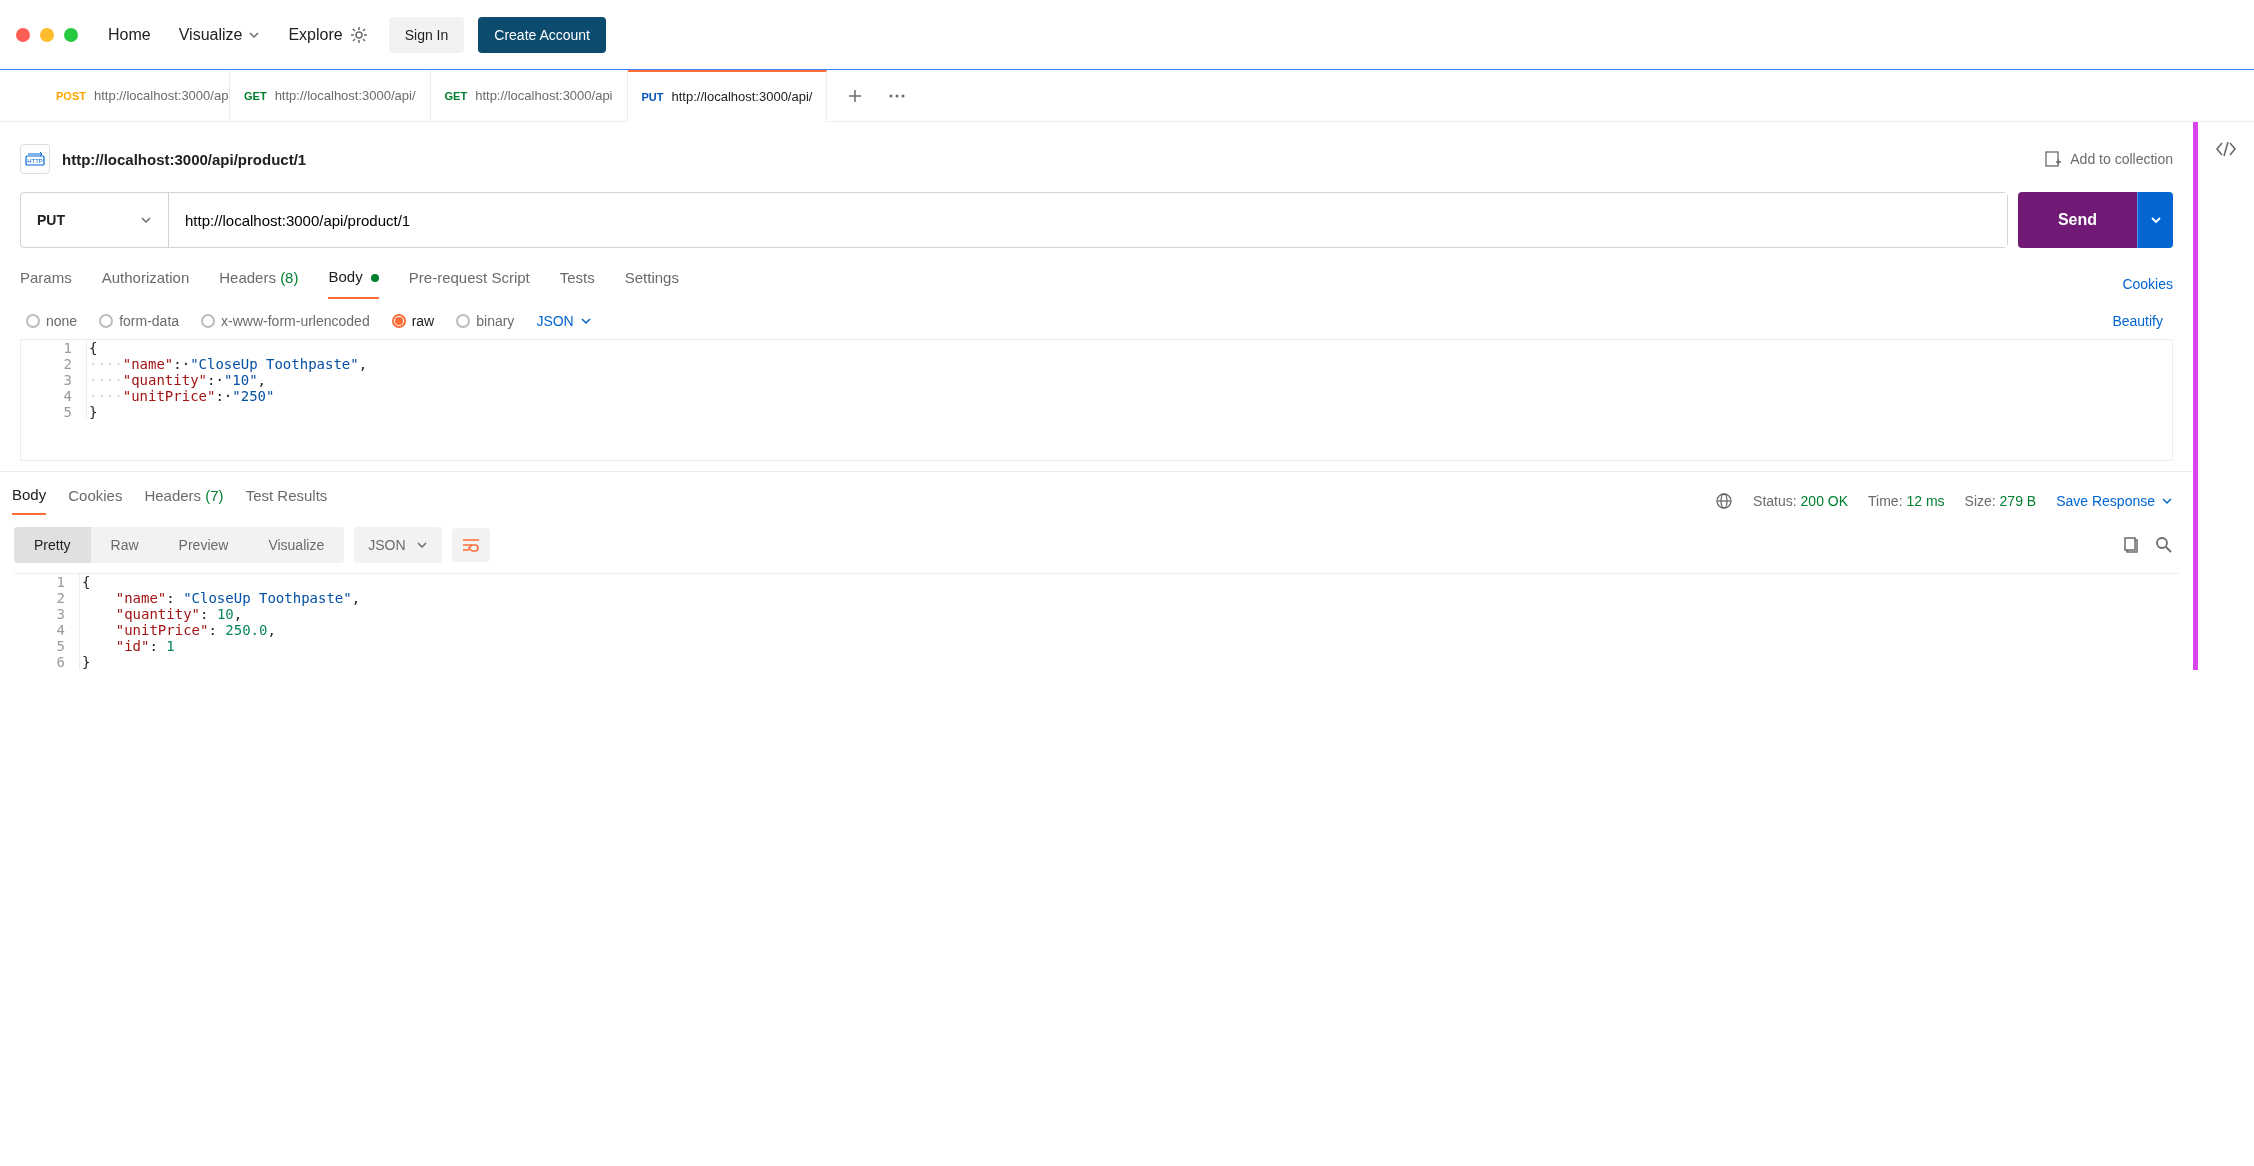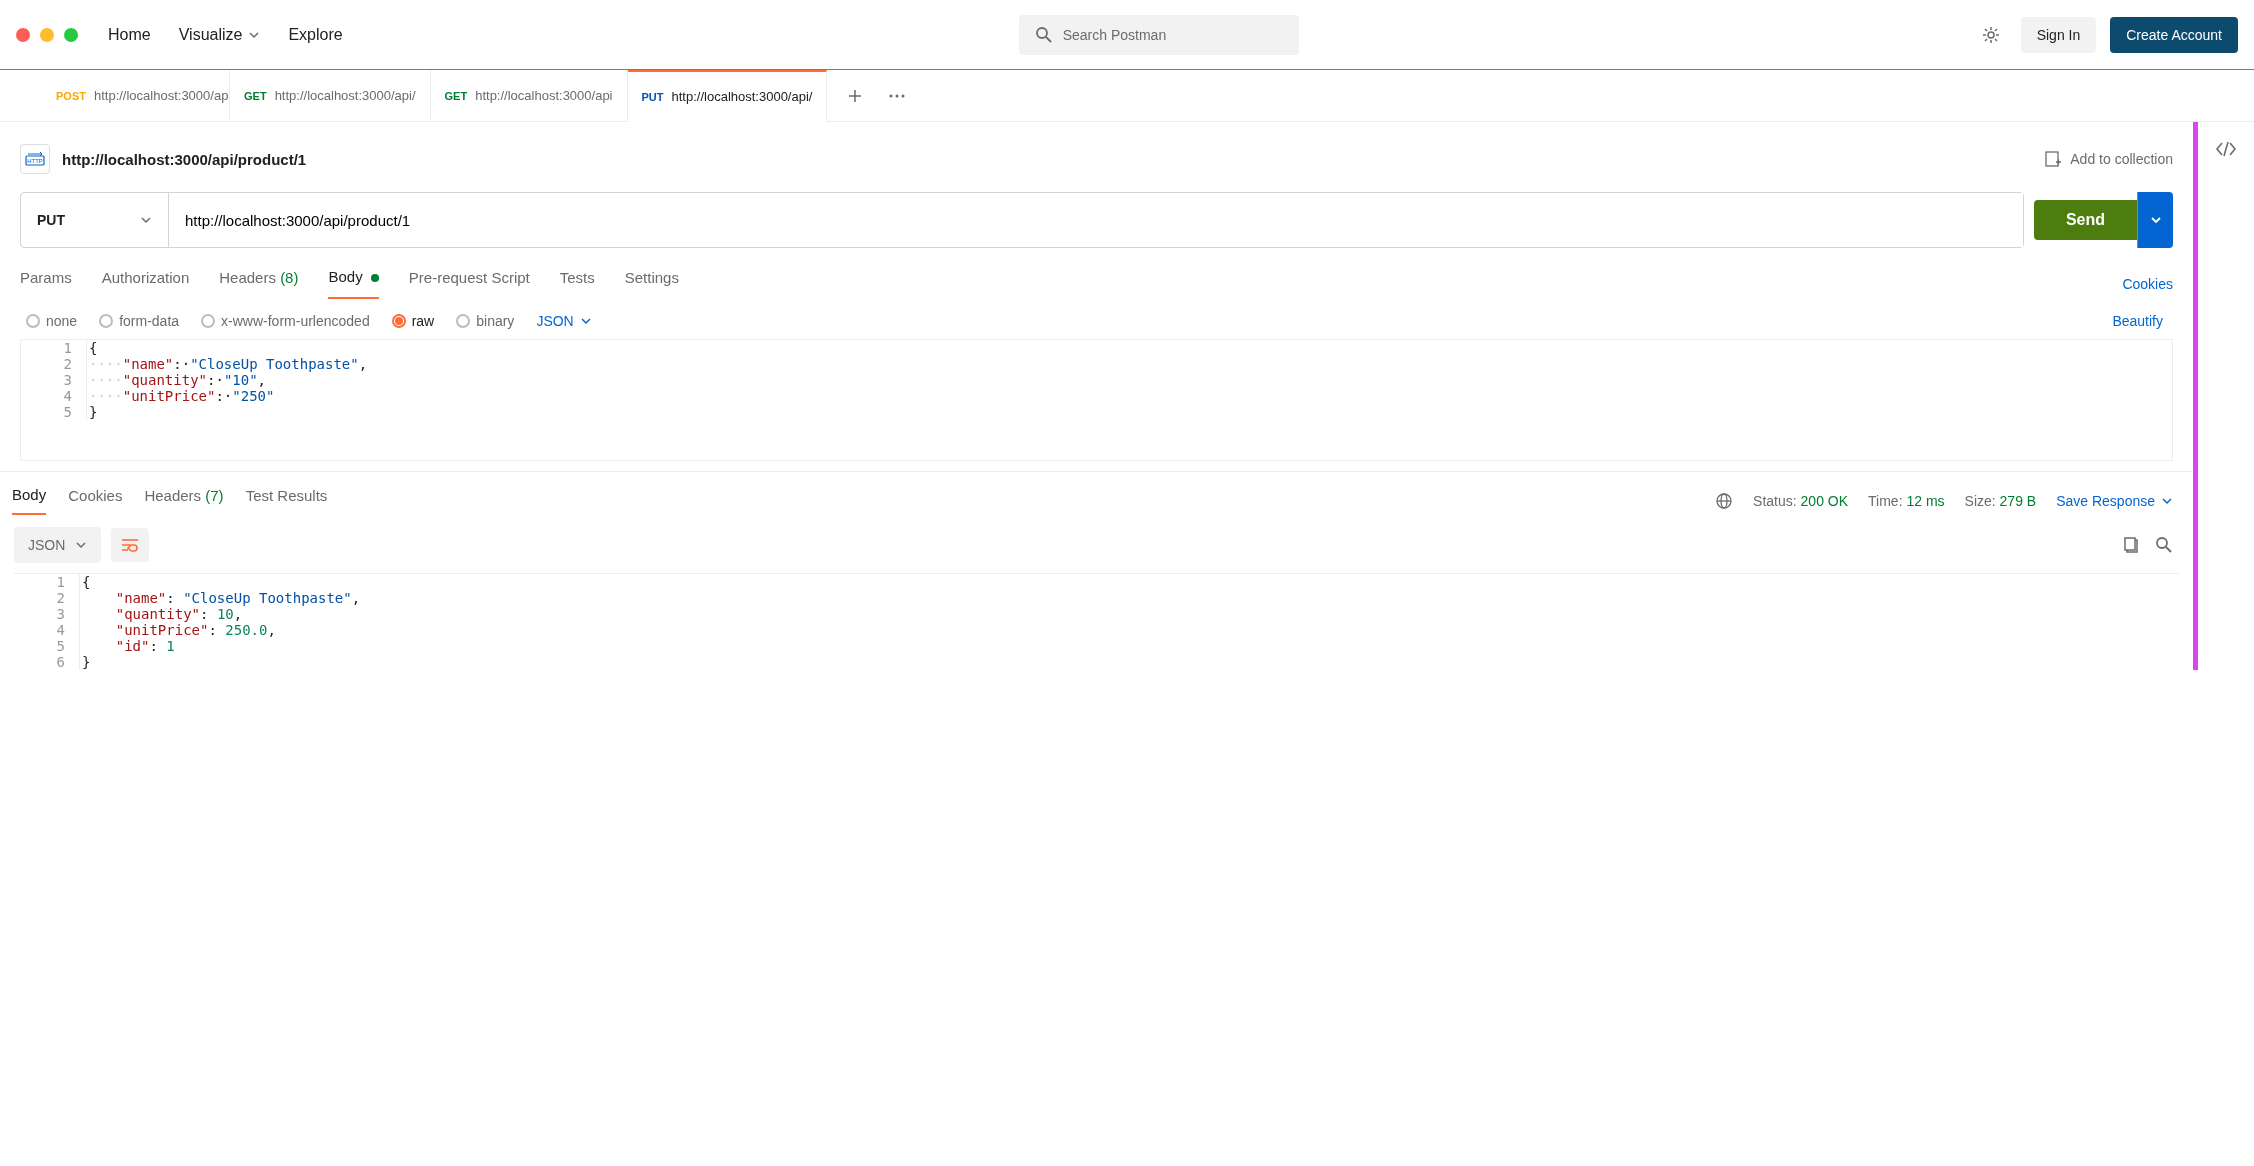--- a/index.html
+++ b/index.html
@@ -42,21 +42,21 @@
 .http-icon { width:30px; height:30px; display:flex; align-items:center; justify-content:center; border:1px solid #ddd; border-radius:4px;}
 .page-title { font-weight: 600; font-size: 15px; }
 .add-collection { display:flex; align-items:center; gap:8px; color:#6b6b6b; cursor:pointer;}
 
 .url-input-row { display:flex; gap:10px; }
 .method-url-box { flex:1; display:flex; border:1px solid #d4d4d4; border-radius:4px; height:56px;}
 .method-select { width:148px; display:flex; align-items:center; justify-content:space-between; padding: 0 16px; border-right: 1px solid #d4d4d4; font-weight:700; color:#212121; cursor:pointer;}
 .method-select .method-text { color:#212121; font-weight:700;}
 .url-input { flex:1; border:none; outline:none; padding: 0 16px; font-size:15px; }
 .send-btn { display:flex; align-items:center; }
-.send-main { background:#4d7c0f; color:#fff; border:none; height:40px; padding:0 32px; font-size:16px; font-weight:600; border-radius:4px 0 0 4px; cursor:pointer;}
+.send-main { background:#701a75; color:#fff; border:none; height:56px; padding:0 40px; font-size:16px; font-weight:600; border-radius:4px 0 0 4px; cursor:pointer;}
 .send-drop { background:#0265d2; color:#fff; border:none; border-left:1px solid rgba(255,255,255,.3); height:56px; width:36px; border-radius:0 4px 4px 0; cursor:pointer; display:flex; align-items:center; justify-content:center;}
 
 
 .req-subtabs { display:flex; align-items:center; gap: 30px; padding: 20px 20px 0 20px; border-bottom: none;}
 .req-subtab { color:#6b6b6b; cursor:pointer; padding-bottom: 12px; font-size:15px;}
 .req-subtab.active { color:#212121; border-bottom: 2px solid #ff6c37; }
 .req-subtab .count { color:#007f31; }
 .req-subtab .dot-indicator { display:inline-block; width:8px; height:8px; background:#007f31; border-radius:50%; margin-left:4px; vertical-align:middle;}
 .req-subtabs-right { margin-left:auto; color:#0265d2; cursor:pointer;}
 
@@ -121,29 +121,20 @@
     <div class="topnav-item">Home</div>
     <div class="topnav-item">
       <span>Visualize</span>
       <span class="icon">
           <svg width="12" height="12" viewBox="0 0 12 12">
             <path d="M2 4 L6 8 L10 4" stroke="#6b6b6b" stroke-width="1.5" fill="none"></path>
           </svg>
         </span>
     </div>
     <div class="topnav-item">Explore</div>
-  </div>
-  <div class="search-box">
-    <span class="icon">
-        <svg width="18" height="18" viewBox="0 0 18 18">
-          <circle cx="7" cy="7" r="5" stroke="#6b6b6b" stroke-width="1.8" fill="none"></circle>
-          <line x1="11" y1="11" x2="16" y2="16" stroke="#6b6b6b" stroke-width="1.8"></line>
-        </svg>
-      </span>
-    <span>Search Postman</span>
   </div>
   <div class="right-actions">
     <div class="gear-btn">
       <span>
           <svg width="20" height="20" viewBox="0 0 20 20">
             <circle cx="10" cy="10" r="3" stroke="#6b6b6b" stroke-width="1.5" fill="none"></circle>
             <path d="M10 2v3M10 15v3M2 10h3M15 10h3M4 4l2 2M14 14l2 2M16 4l-2 2M6 14l-2 2" stroke="#6b6b6b" stroke-width="1.5"></path>
           </svg>
         </span>
     </div>
@@ -333,20 +324,26 @@
       <span>
               <svg width="12" height="12" viewBox="0 0 12 12">
                 <path d="M2 4 L6 8 L10 4" stroke="#0265d2" stroke-width="1.5" fill="none"></path>
               </svg>
             </span>
     </div>
   </div>
 </div>
 
 <div class="resp-toolbar">
+  <div class="segmented">
+    <div class="seg-item active">Pretty</div>
+    <div class="seg-item">Raw</div>
+    <div class="seg-item">Preview</div>
+    <div class="seg-item">Visualize</div>
+  </div>
   <div class="resp-type-select">
     <span>JSON</span>
     <span>
             <svg width="12" height="12" viewBox="0 0 12 12">
               <path d="M2 4 L6 8 L10 4" stroke="#6b6b6b" stroke-width="1.5" fill="none"></path>
             </svg>
           </span>
   </div>
   <div class="wrap-btn">
     <span><svg width="18" height="14" viewBox="0 0 18 14">

